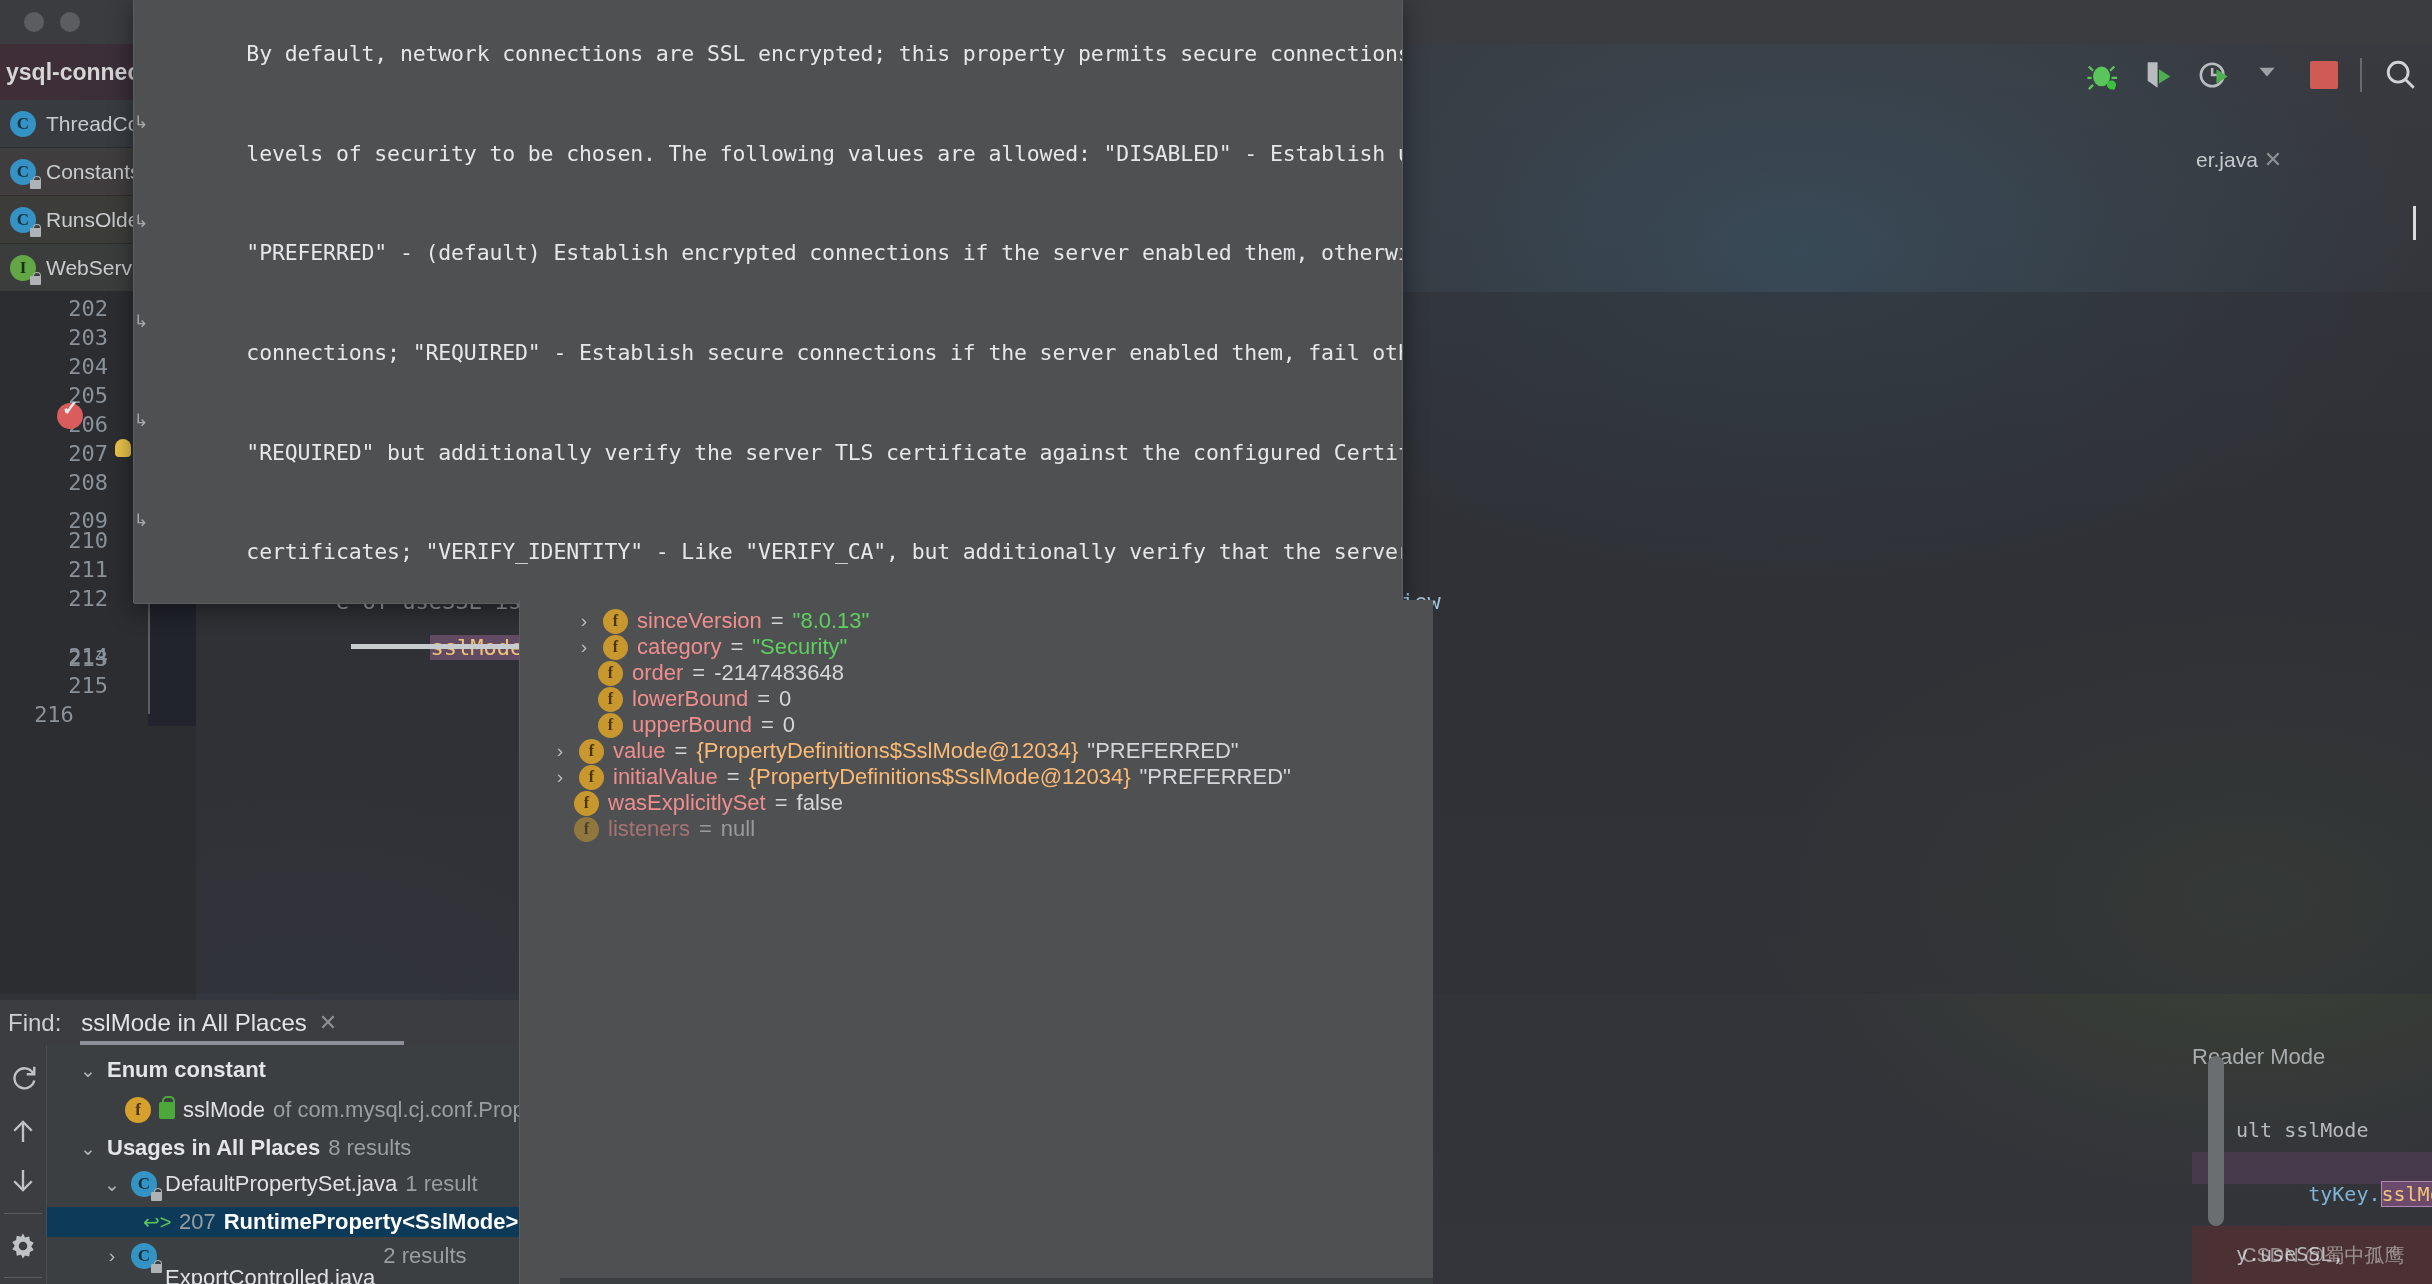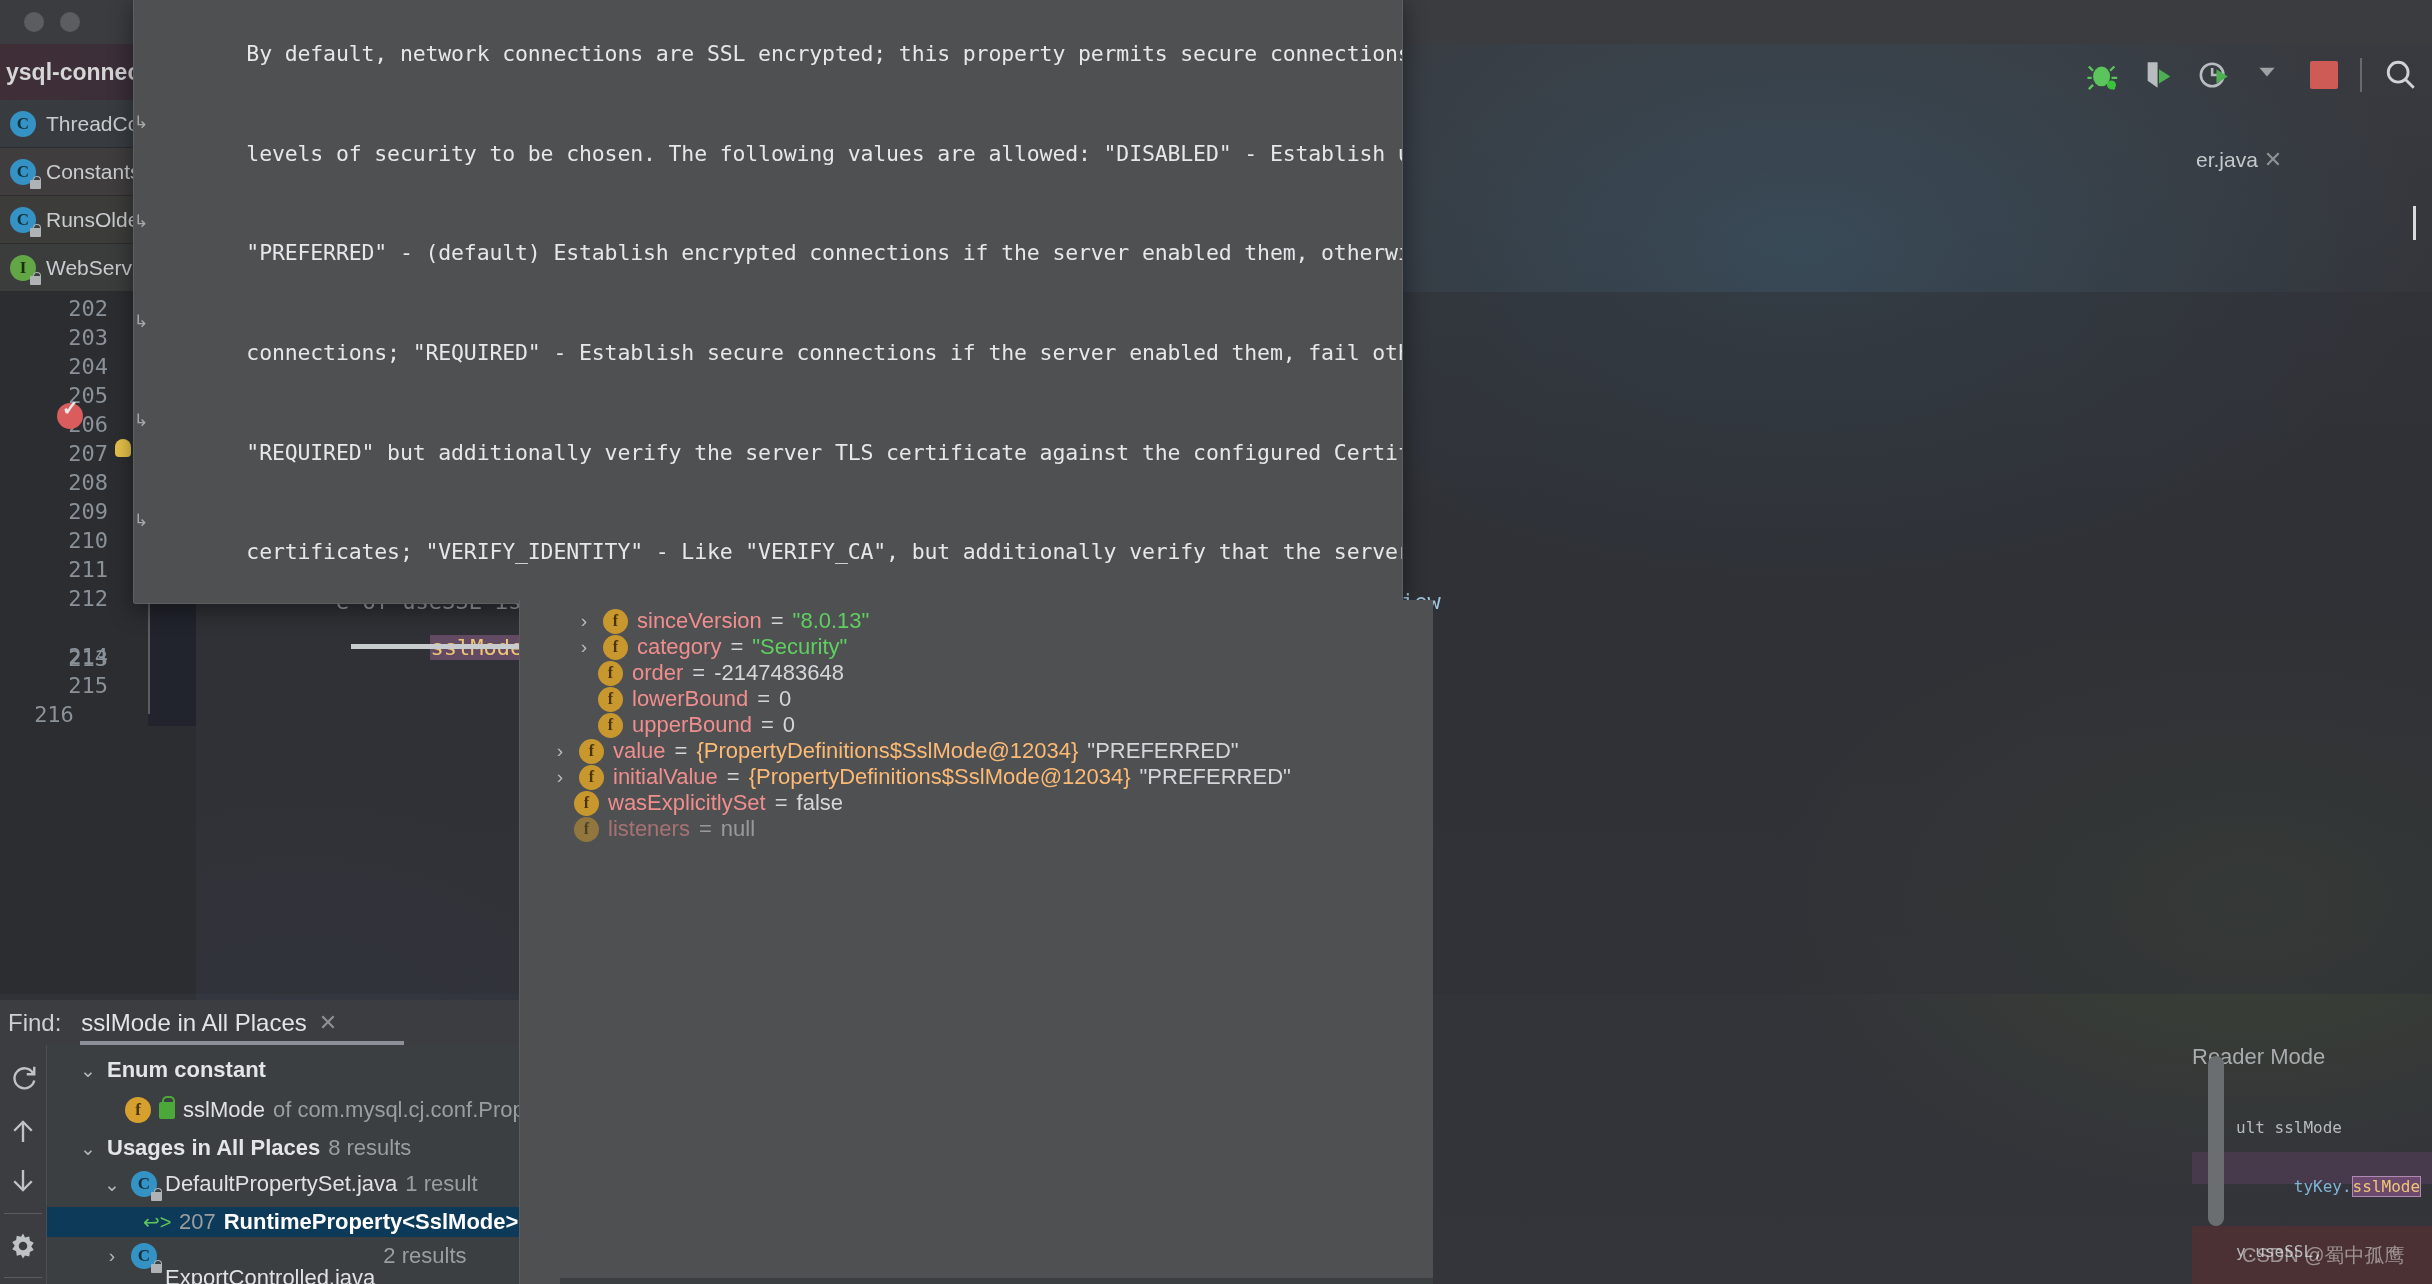--- a/index.html
+++ b/index.html
@@ -264,21 +264,21 @@
   .dv-obj { color: #fdba74; }
   .dv-objstr { color: #d4d6d8; }
 
   
   .minicode {
     position: absolute; right: 0; bottom: 0; width: 240px; height: 240px;
     overflow: hidden;
   }
   .mc-line {
     position: absolute; font-family: "DejaVu Sans Mono", monospace;
-    font-size: 16px; white-space: pre;
+    font-size: 20px; white-space: pre;
   }
   .mc-plain { color: #b8bbbe; }
   .mc-blue { color: #7fb4d4; }
   .mc-hl { background: #6b4a6e; color: #f0c674; border: 1px solid #b089b3; }
   .mc-rowhl { position: absolute; right: 0; width: 240px; height: 32px; background: rgba(96,64,100,.45); }
   .mc-redband { position: absolute; right: 0; width: 240px; height: 60px; background: rgba(95,45,45,.55); }
   .watermark {
     position: absolute; color: rgba(225,225,225,.55); font-size: 20px;
     white-space: nowrap; font-family: "Liberation Sans", sans-serif;
   }
@@ -367,21 +367,21 @@
     <div class="editor-hl" style="top:104px;"></div>
     <div class="editor-hl2" style="top:134px;height:300px;"></div>
 
     <div class="lnum" style="top:4px;">202</div>
     <div class="lnum" style="top:33px;">203</div>
     <div class="lnum" style="top:62px;">204</div>
     <div class="lnum" style="top:91px;">205</div>
     <div class="lnum" style="top:120px;">206</div>
     <div class="lnum" style="top:149px;">207</div>
     <div class="lnum" style="top:178px;text-align:right;">208</div>
-    <div class="lnum" style="top:207px;">209</div>
+    <div class="lnum" style="top:216px;">209</div>
     <div class="lnum" style="top:236px;">210</div>
     <div class="lnum" style="top:265px;">211</div>
     <div class="lnum" style="top:294px;">212</div>
     <div class="lnum" style="top:323px;margin-top:31px;">213</div>
     <div class="lnum" style="top:352px;">214</div>
     <div class="lnum" style="top:381px;">215</div>
     <div class="lnum" style="top:410px;text-align:center;">216</div>
 
     <div class="bulb" style="left:115px; top:147px;"></div>
     <div class="bp-dot" style="left:57px; top:111px;"></div>

